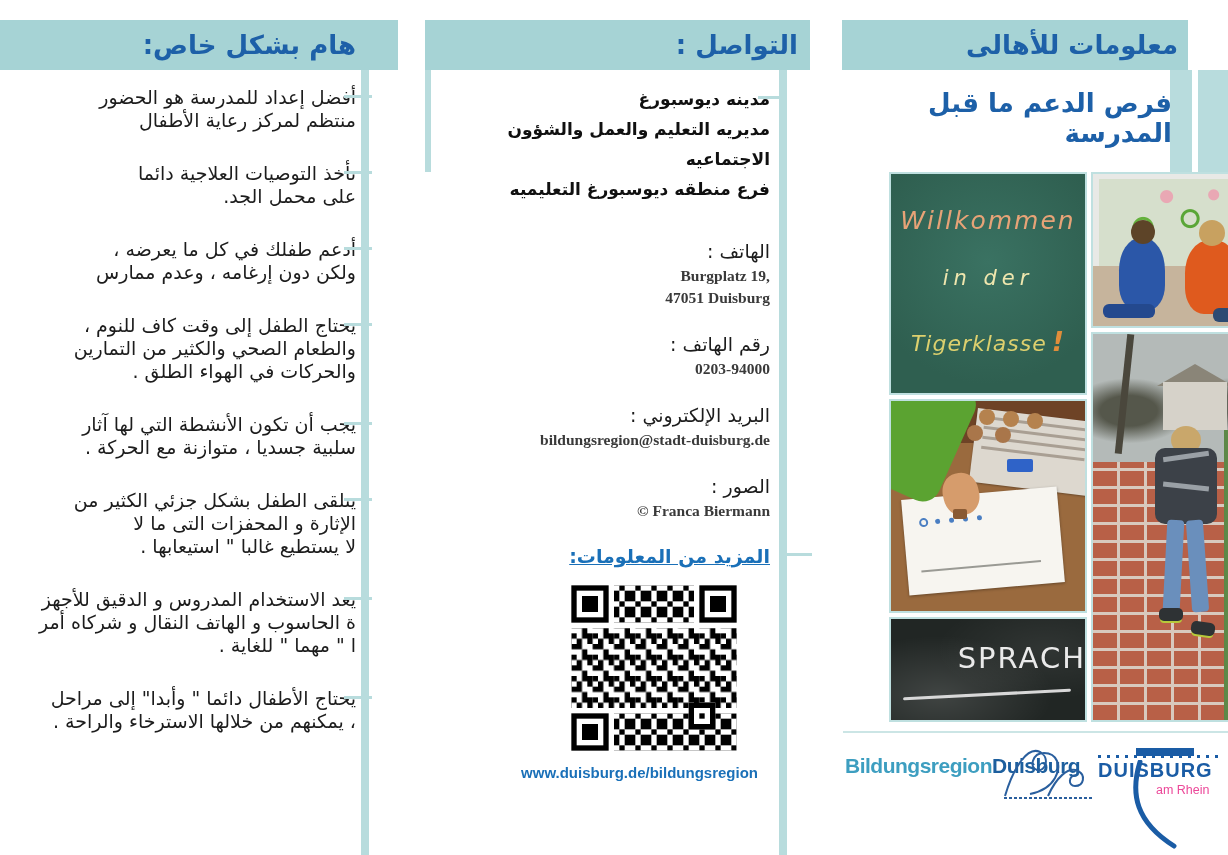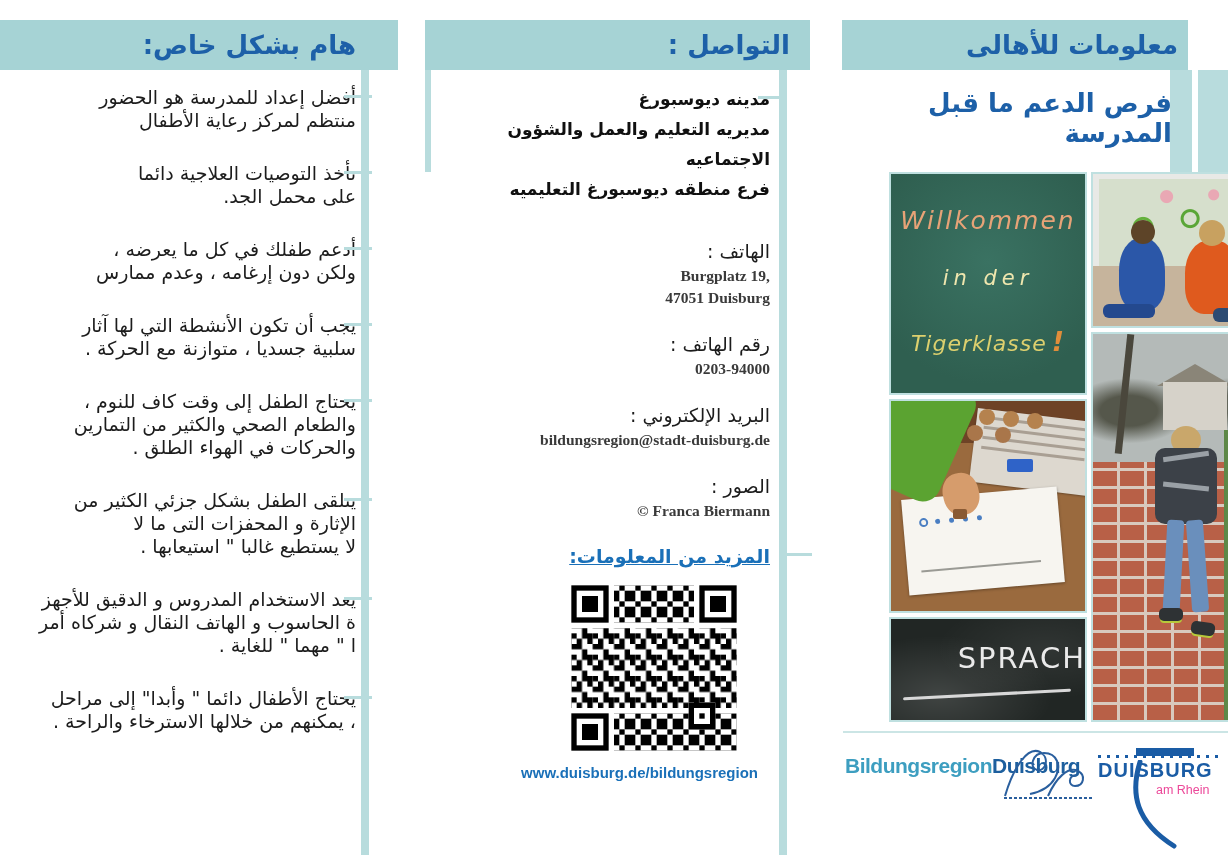--- a/index.html
+++ b/index.html
@@ -7,21 +7,21 @@
         font-family:"DejaVu Sans",sans-serif;}
 
   
   .bar{position:absolute;top:20px;height:50px;background:#a6d3d5;}
   .bar-left{left:0;width:398px;}
   .bar-mid{left:425px;width:385px;}
   .bar-right{left:842px;width:346px;}
   .bar span{display:block;line-height:50px;font-weight:bold;font-size:26px;color:#1d60a8;
             text-align:right;direction:rtl;}
   .bar-left span{padding-right:42px;padding-left:20px;}
-  .bar-mid span{padding-right:20px;}
+  .bar-mid span{padding-right:12px;}
   .bar-right span{padding-right:10px;}
 
   
   .v{position:absolute;background:#b8dcdd;}
   .spine-left{left:361px;top:70px;width:8px;height:785px;}
   .spine-mid{left:779px;top:70px;width:8px;height:785px;}
   .desc-mid-left{left:425px;top:70px;width:6px;height:102px;}
   .strip-r1{left:1170px;top:70px;width:22px;height:102px;}
   .strip-r2{left:1198px;top:70px;width:30px;height:102px;}
   .rule-bottom{position:absolute;left:843px;top:731px;width:385px;height:2px;background:#cbe5e5;}
@@ -175,25 +175,25 @@
   <div class="v strip-r2"></div>
   <div class="rule-bottom"></div>
 
   <div class="left-col">
     <div class="bullet">أفضل إعداد للمدرسة هو الحضور
 منتظم لمركز رعاية الأطفال<span class="tick"></span></div>
     <div class="bullet">تأخذ التوصيات العلاجية دائما
 على محمل الجد.<span class="tick"></span></div>
     <div class="bullet">أدعم طفلك في كل ما يعرضه ،
 ولكن دون إرغامه ، وعدم ممارس<span class="tick"></span></div>
-    <div class="bullet">يجب أن تكون الأنشطة التي لها آثار
-سلبية جسديا ، متوازنة مع الحركة .<span class="tick"></span></div>
     <div class="bullet">يحتاج الطفل إلى وقت كاف للنوم ،
 والطعام الصحي والكثير من التمارين
 والحركات في الهواء الطلق .<span class="tick"></span></div>
+    <div class="bullet">يجب أن تكون الأنشطة التي لها آثار
+سلبية جسديا ، متوازنة مع الحركة .<span class="tick"></span></div>
     <div class="bullet">يتلقى الطفل بشكل جزئي الكثير من
 الإثارة و المحفزات التى  ما لا
 لا يستطيع غالبا "  استيعابها .<span class="tick"></span></div>
     <div class="bullet">يعد الاستخدام المدروس و الدقيق للأجهز
 ة الحاسوب و الهاتف النقال و شركاه أمر
 ا " مهما " للغاية .<span class="tick"></span></div>
     <div class="bullet">يحتاج الأطفال دائما " وأبدا" إلى مراحل
 ، يمكنهم من خلالها الاسترخاء والراحة .<span class="tick"></span></div>
   </div>
 

